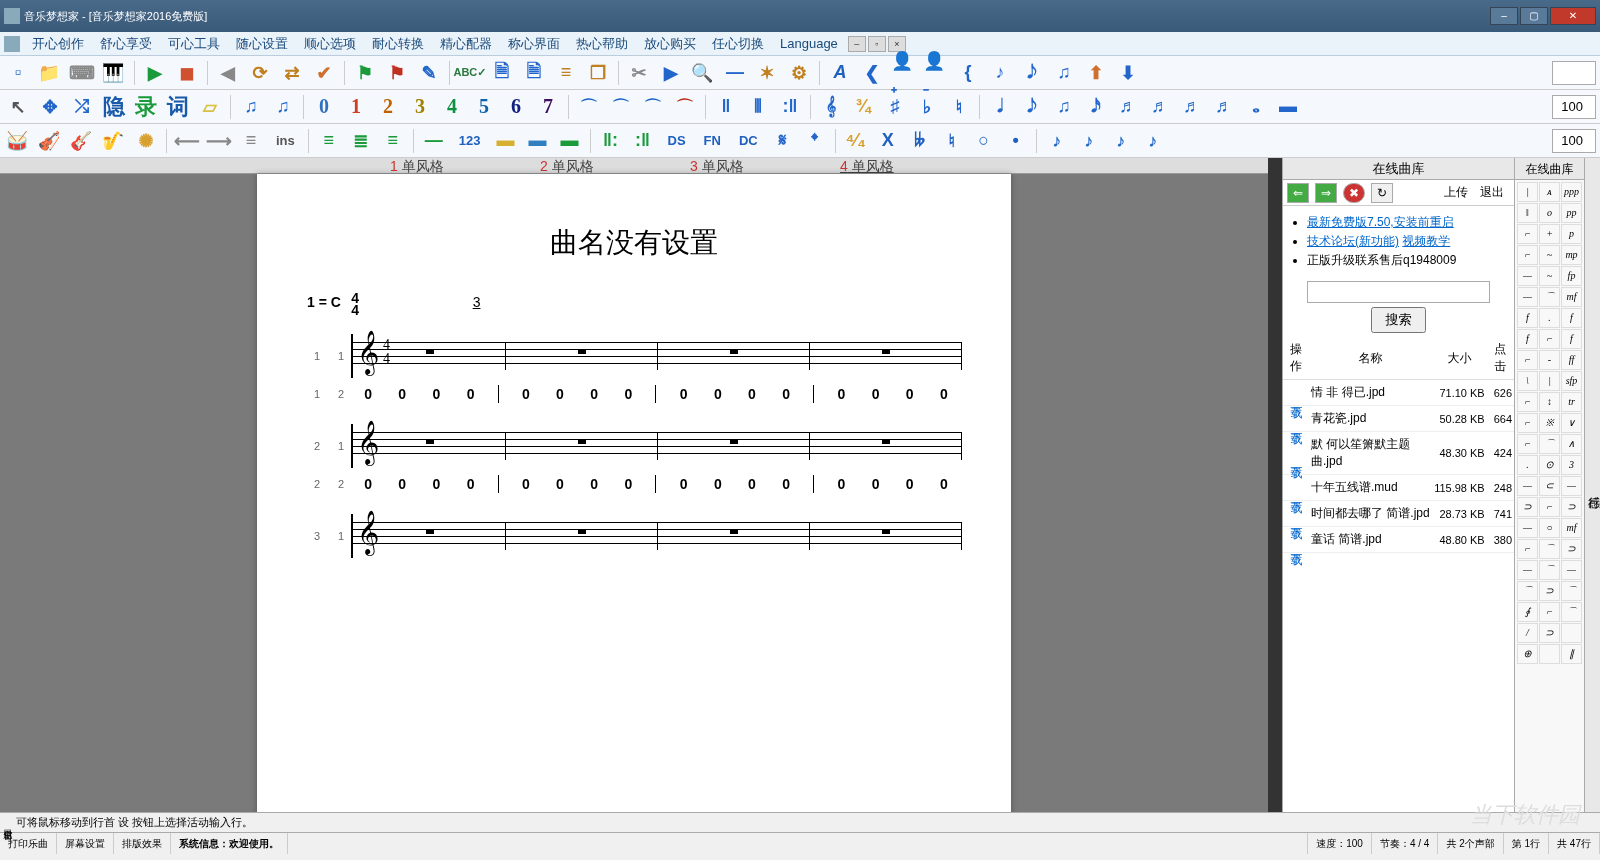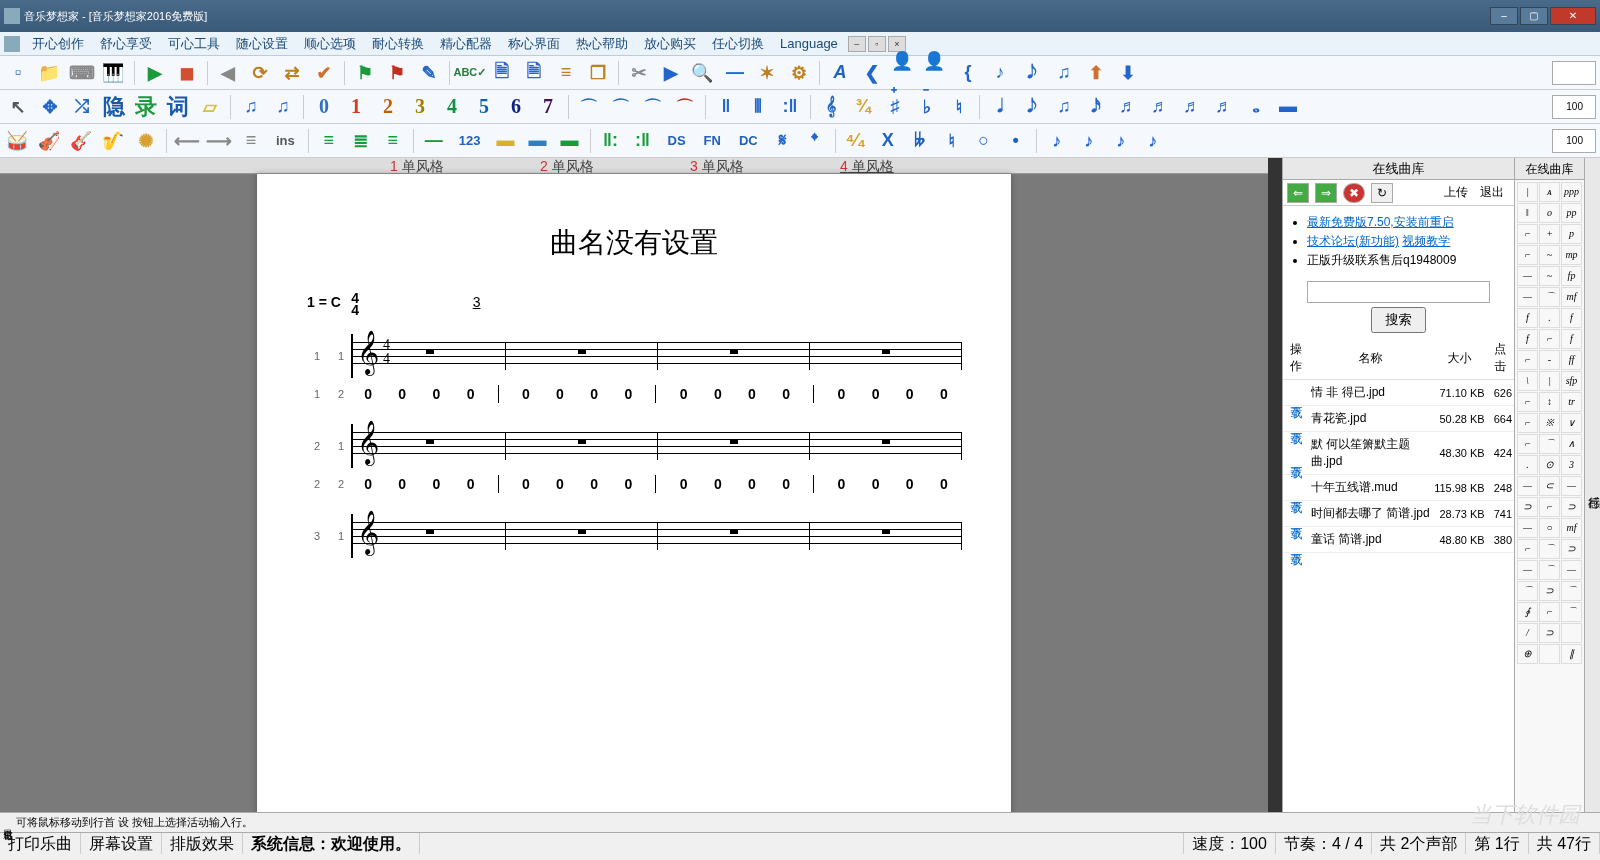--- a/index.html
+++ b/index.html
@@ -12,21 +12,21 @@
 .mdibtn { width: 18px; height: 16px; background: #ddd; margin-left: 2px; text-align: center; line-height: 14px; font-size: 9px; color: #333; border: 1px solid #aaa; }
 .menubar { height: 24px; background: #eaf2fa; border-bottom: 1px solid #bcd; display: flex; align-items: center; padding: 0 4px; font-size: 13px; color: #1a4a7a; }
 .menubar .appicon { width: 16px; height: 16px; background: #8ab; margin-right: 4px; }
 .menubar span { margin: 0 8px; cursor: default; }
 
 .toolbar { height: 34px; background: #f5f9fd; border-bottom: 1px solid #ccc; display: flex; align-items: center; padding: 0 4px; gap: 4px; }
 .tb { width: 28px; height: 28px; display: flex; align-items: center; justify-content: center; border: 1px solid transparent; border-radius: 2px; font-size: 18px; color: #2266cc; cursor: pointer; font-weight: bold; }
 .tb.num { font-family: "Comic Sans MS", cursive; font-size: 20px; font-weight: bold; }
 .vsep { width: 1px; height: 24px; background: #ccc; margin: 0 2px; }
 .tb.wide { width: auto; padding: 0 6px; font-size: 13px; color: #555; }
-.spininput { width: 44px; height: 24px; border: 1px solid #aaa; text-align: right; padding-right: 12px; font-size: 10px; position: relative; background: #fff; }
+.spininput { width: 44px; height: 24px; border: 1px solid #aaa; text-align: right; padding-right: 12px; font-size: 13px; position: relative; background: #fff; }
 
 .workspace { display: flex; height: 654px; background: #808080; }
 .leftstrip { width: 100px; background: #fff; border-right: 1px solid #aaa; }
 .leftstrip select { width: 96px; margin: 2px; font-size: 12px; }
 .scorewrap { flex: 1; position: relative; overflow: hidden; background: #7a7a7a; }
 .rulers { height: 16px; background: #ddd; display: flex; font-size: 10px; color: #444; border-bottom: 1px solid #999; position: relative; }
 .ruleritem { position: absolute; top: 0; font-size: 14px; }
 .page { background: #fff; width: 754px; margin: 0 auto; position: relative; padding: 30px 50px; height: 1000px; box-shadow: 0 0 6px rgba(0,0,0,0.3); }
 .page h1 { text-align: center; font-size: 28px; font-weight: normal; font-family: SimSun; margin: 20px 0 30px; }
 .keysig { font-size: 14px; font-family: serif; }
@@ -68,21 +68,21 @@
 .rptable td:nth-child(3),.rptable td:nth-child(4) { text-align: right; white-space: nowrap; font-size: 11px; }
 
 .farpanel { width: 70px; background: #f8f8f8; border-left: 1px solid #aaa; display: flex; flex-direction: column; }
 .fartab { height: 22px; background: #e8e8e8; border-bottom: 1px solid #aaa; text-align: center; line-height: 22px; font-size: 12px; }
 .fargrid { flex: 1; padding: 2px; display: grid; grid-template-columns: repeat(3, 1fr); gap: 1px; align-content: start; }
 .fargrid div { height: 20px; border: 1px solid #ddd; font-size: 10px; text-align: center; line-height: 18px; font-style: italic; font-family: serif; cursor: pointer; }
 .vertab { width: 16px; background: #e8e8e8; border-left: 1px solid #aaa; writing-mode: vertical-lr; text-align: center; font-size: 12px; padding-top: 4px; }
 
 .infobar { height: 20px; background: #f0f0f0; border-top: 1px solid #aaa; display: flex; align-items: center; font-size: 11px; padding: 0 4px; }
 .infobar .lbl { writing-mode: vertical-lr; font-size: 9px; line-height: 8px; margin-right: 4px; }
-.statusbar { height: 22px; background: #f0f0f0; border-top: 1px solid #aaa; display: flex; align-items: center; font-size: 16px; }
+.statusbar { height: 22px; background: #f0f0f0; border-top: 1px solid #aaa; display: flex; align-items: center; font-size: 10px; }
 .statusbar span { padding: 0 8px; border-right: 1px solid #ccc; height: 100%; line-height: 22px; }
 .watermark { position: absolute; right: 20px; bottom: 30px; font-size: 22px; color: #ddd; font-style: italic; pointer-events: none; }
 </style>
 </head>
 <body>
 
 <div class="titlebar">
   <div class="icon"></div>
   <span>音乐梦想家 - [音乐梦想家2016免费版]</span>
   <div class="spacer"></div>

